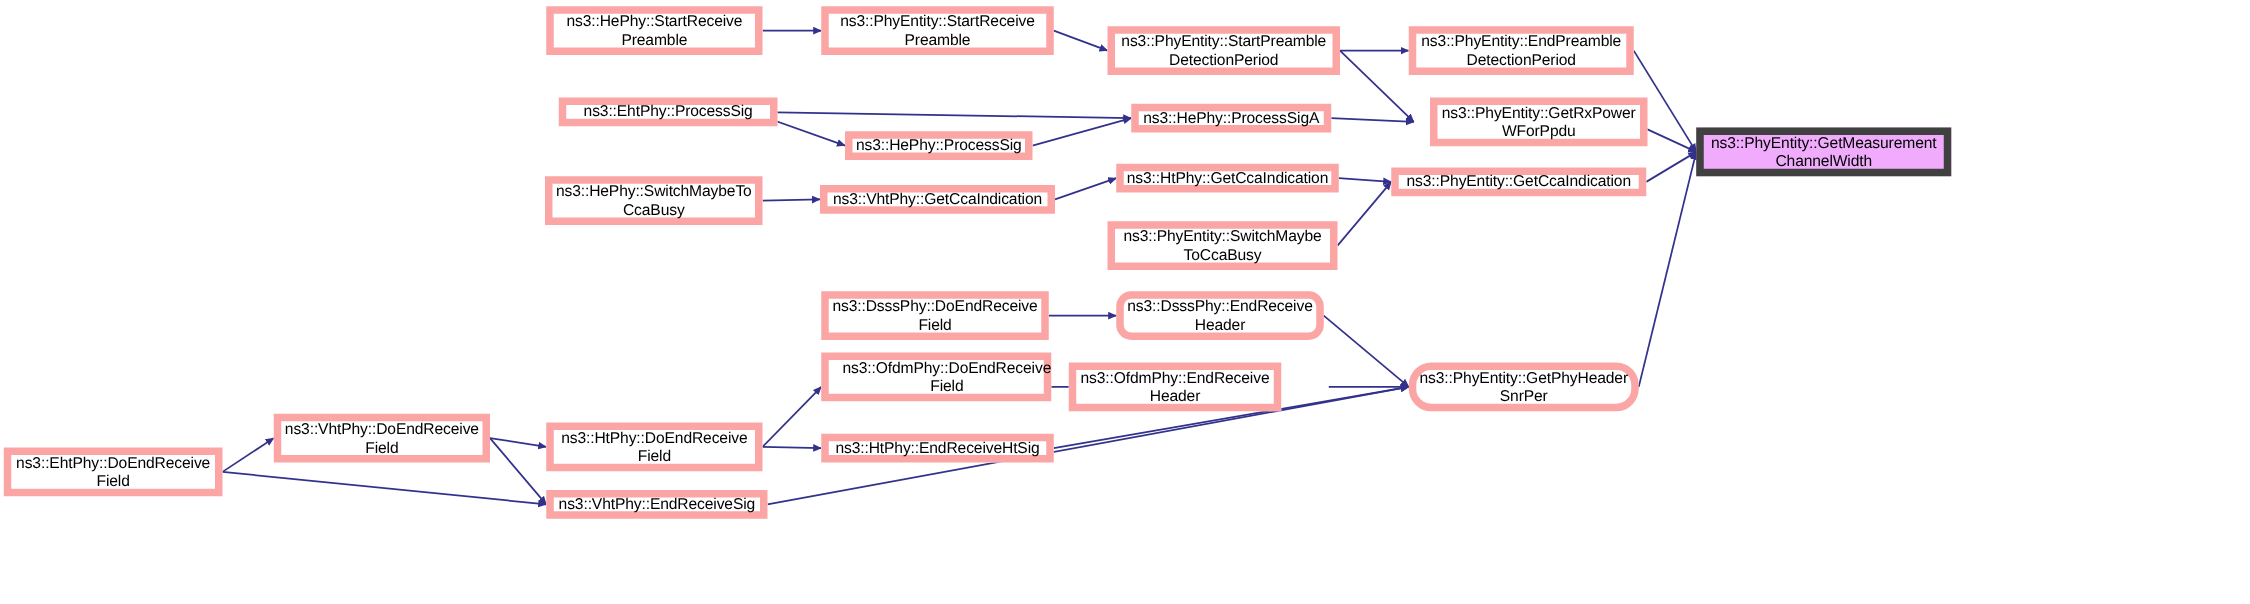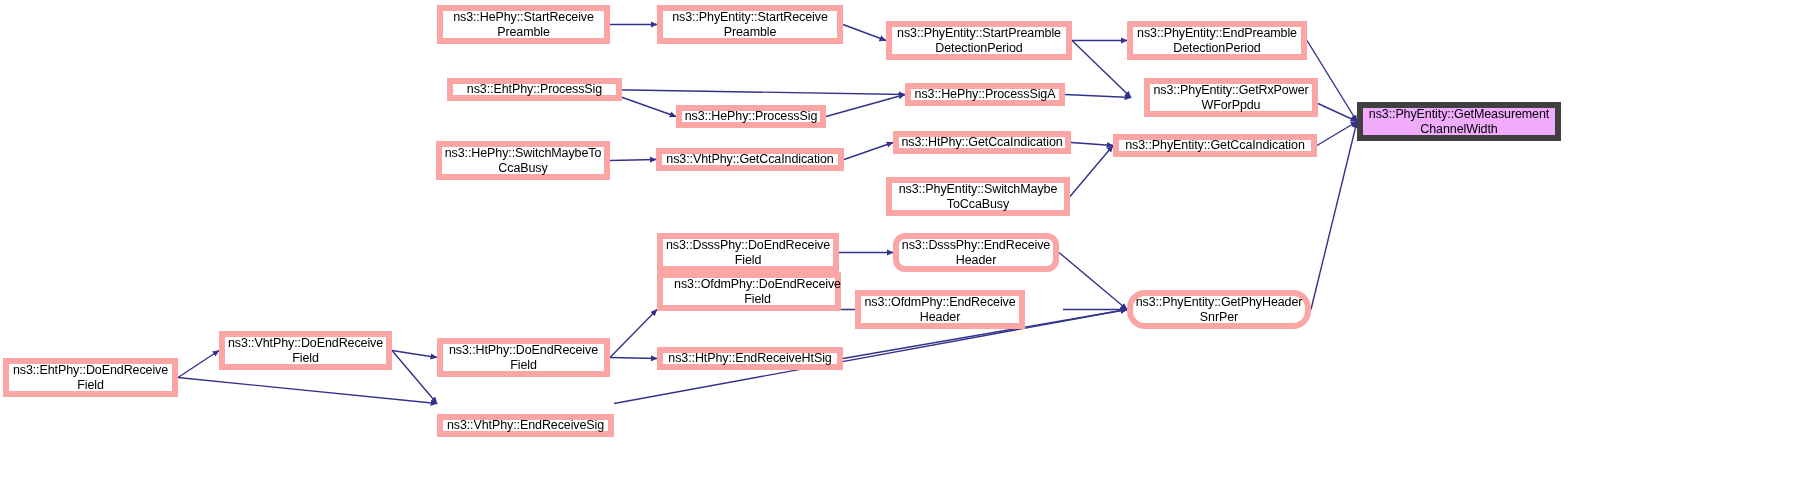--- a/index.html
+++ b/index.html
@@ -105,28 +105,28 @@
 CcaBusy</div>
       <div class="gnode" style="left: 656px; top: 148px; width: 188px; height: 23px;">ns3::VhtPhy::GetCcaIndication</div>
       <div class="gnode" style="left: 893px; top: 131px; width: 178px; height: 23px;">ns3::HtPhy::GetCcaIndication</div>
       <div class="gnode" style="left: 1113px; top: 134px; width: 204px; height: 23px;">ns3::PhyEntity::GetCcaIndication</div>
       <div class="gnode" style="left: 886px; top: 177px; width: 184px; height: 39px;">ns3::PhyEntity::SwitchMaybe
 ToCcaBusy</div>
       <div class="gnode" style="left: 657px; top: 233px; width: 182px; height: 39px;">ns3::DsssPhy::DoEndReceive
 Field</div>
       <div class="gnode" style="left: 893px; top: 233px; width: 166px; height: 39px; border-radius: 12px;">ns3::DsssPhy::EndReceive
 Header</div>
-      <div class="gnode" style="left: 657px; top: 272px; width: 184px; height: 39px; padding-left: 20px;">ns3::OfdmPhy::DoEndReceive
+      <div class="gnode" style="left: 657px; top: 282px; width: 184px; height: 39px; padding-left: 20px;">ns3::OfdmPhy::DoEndReceive
 Field</div>
       <div class="gnode" style="left: 855px; top: 290px; width: 170px; height: 39px;">ns3::OfdmPhy::EndReceive
 Header</div>
       <div class="gnode" style="left: 1127px; top: 290px; width: 184px; height: 39px; border-radius: 18px;">ns3::PhyEntity::GetPhyHeader
 SnrPer</div>
       <div class="gnode" style="left: 657px; top: 347px; width: 186px; height: 23px;">ns3::HtPhy::EndReceiveHtSig</div>
       <div class="gnode" style="left: 437px; top: 338px; width: 173px; height: 39px;">ns3::HtPhy::DoEndReceive
 Field</div>
       <div class="gnode" style="left: 219px; top: 331px; width: 173px; height: 39px;">ns3::VhtPhy::DoEndReceive
 Field</div>
       <div class="gnode" style="left: 3px; top: 358px; width: 175px; height: 39px;">ns3::EhtPhy::DoEndReceive
 Field</div>
-      <div class="gnode" style="left: 437px; top: 392px; width: 177px; height: 23px; margin-top: 22px;">ns3::VhtPhy::EndReceiveSig</div>
+      <div class="gnode" style="left: 437px; top: 392px; width: 177px; height: 23px;">ns3::VhtPhy::EndReceiveSig</div>
     </div>
 </div>
 
 </body></html>

